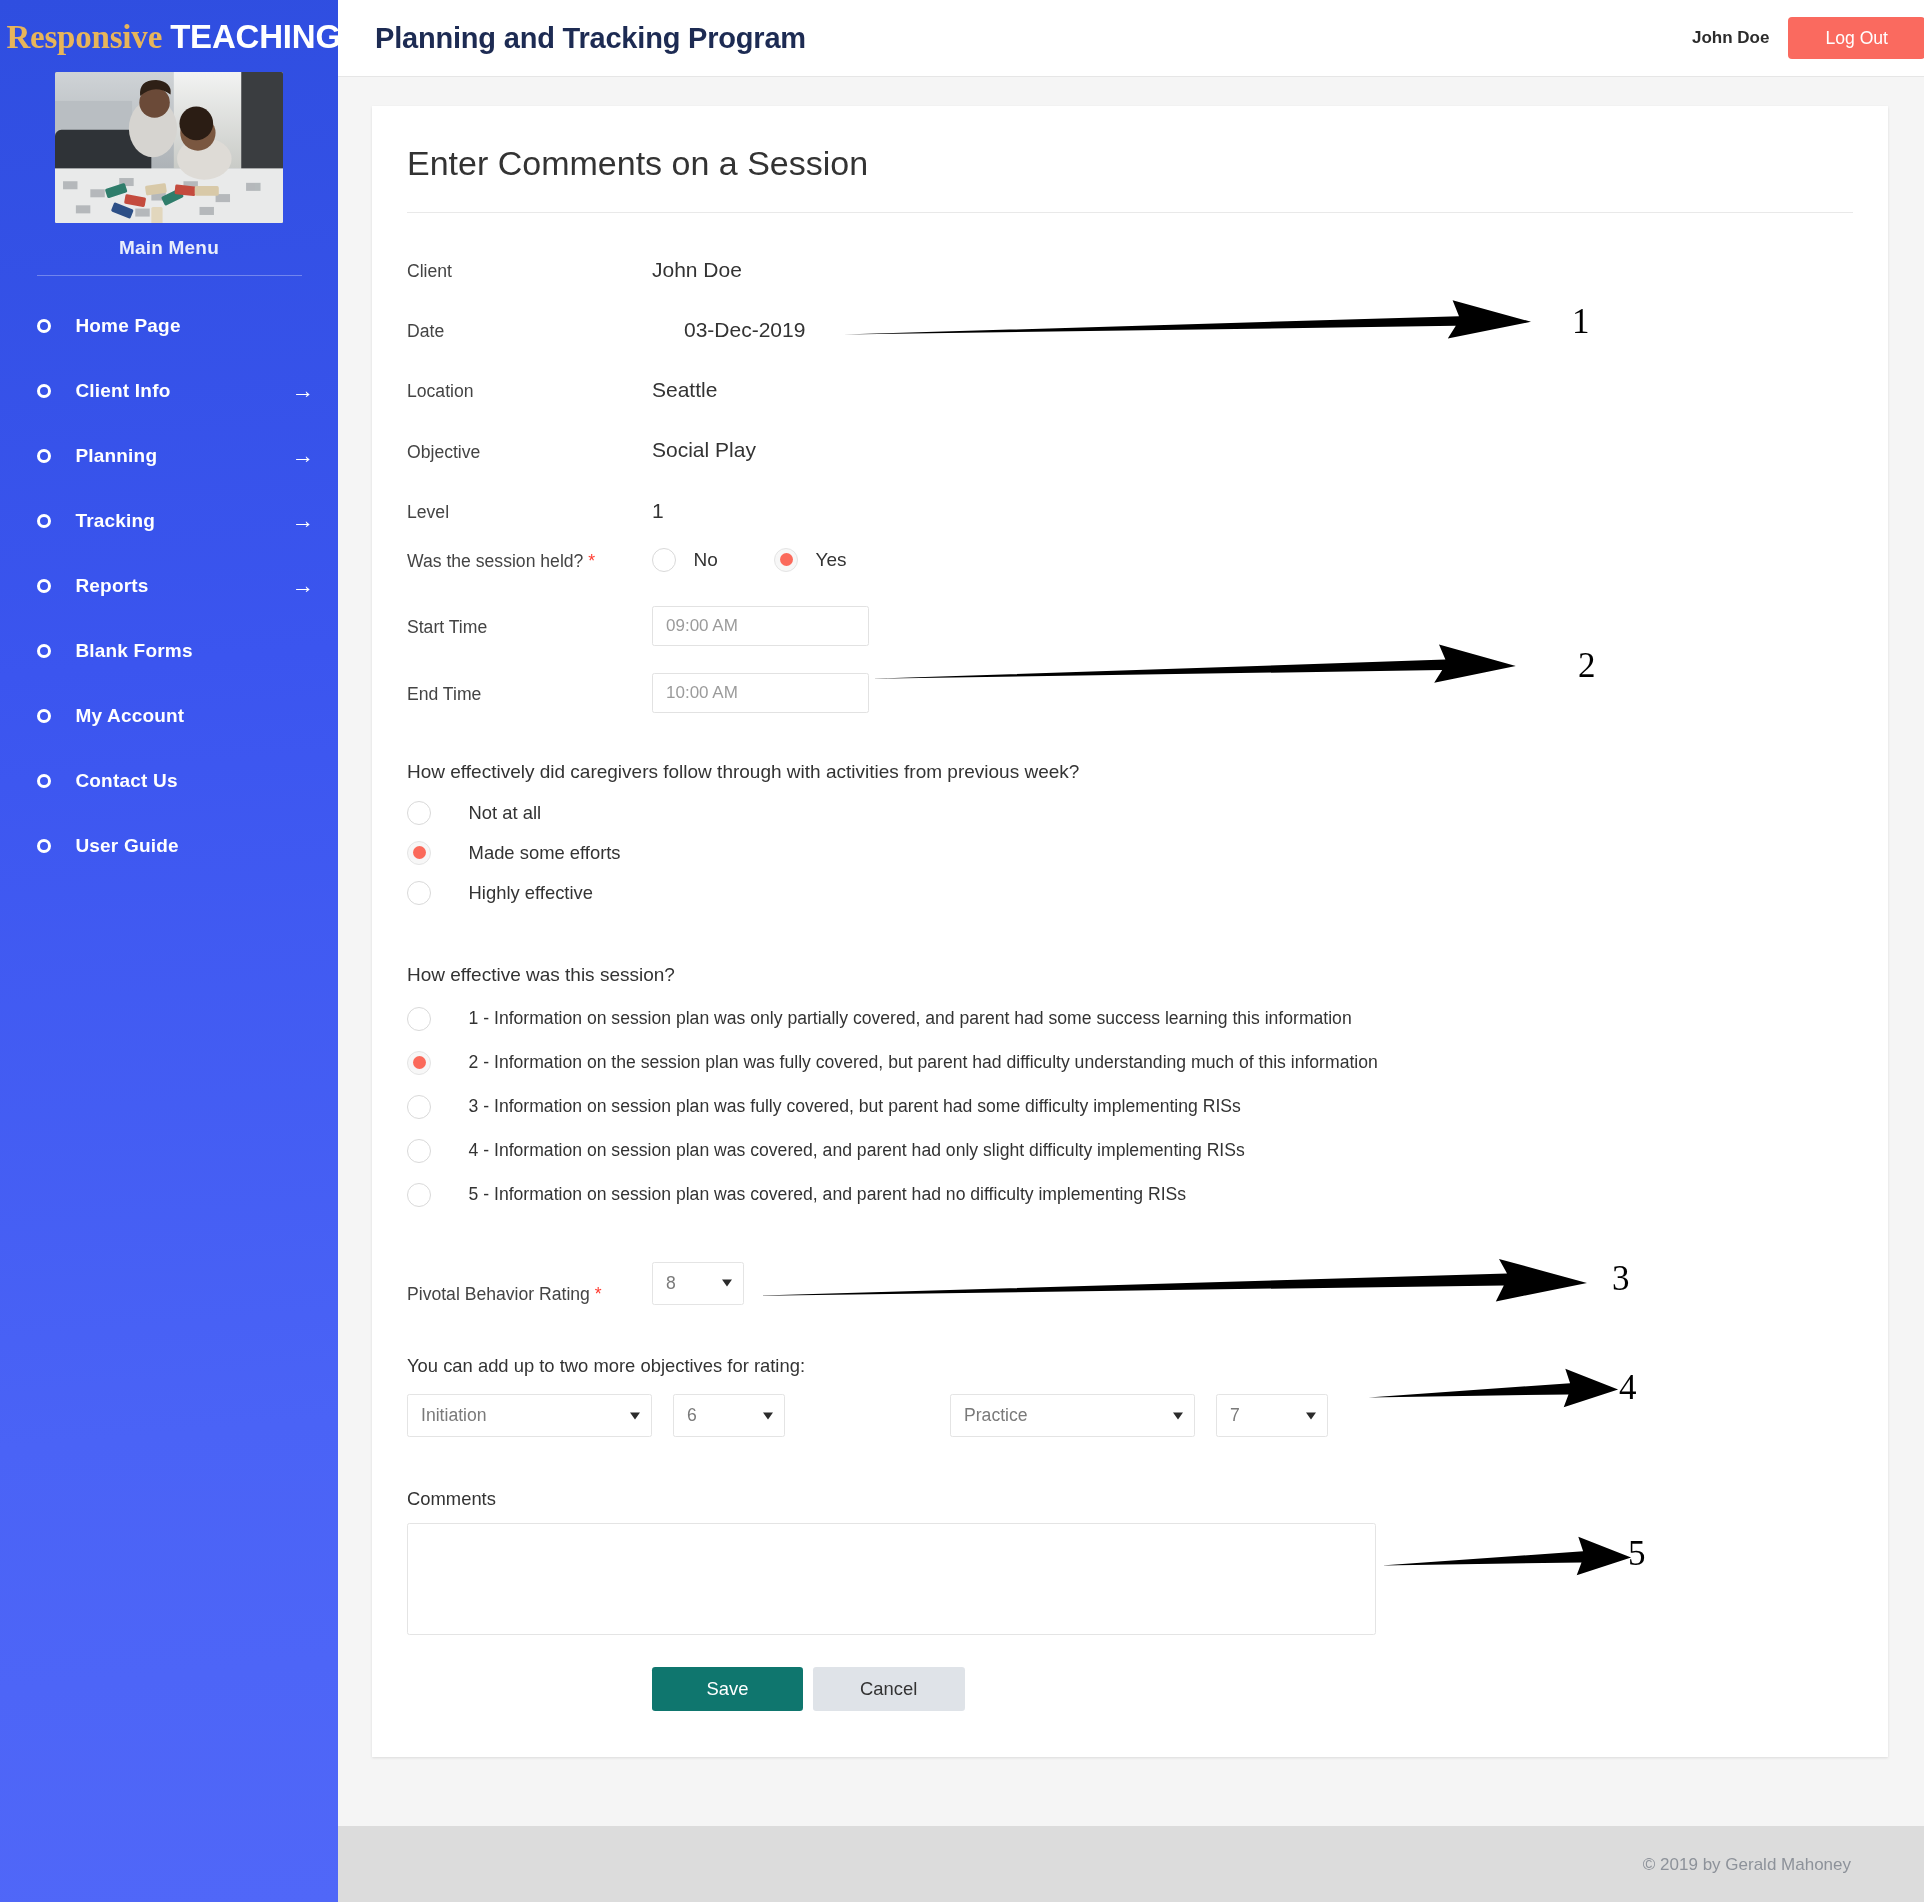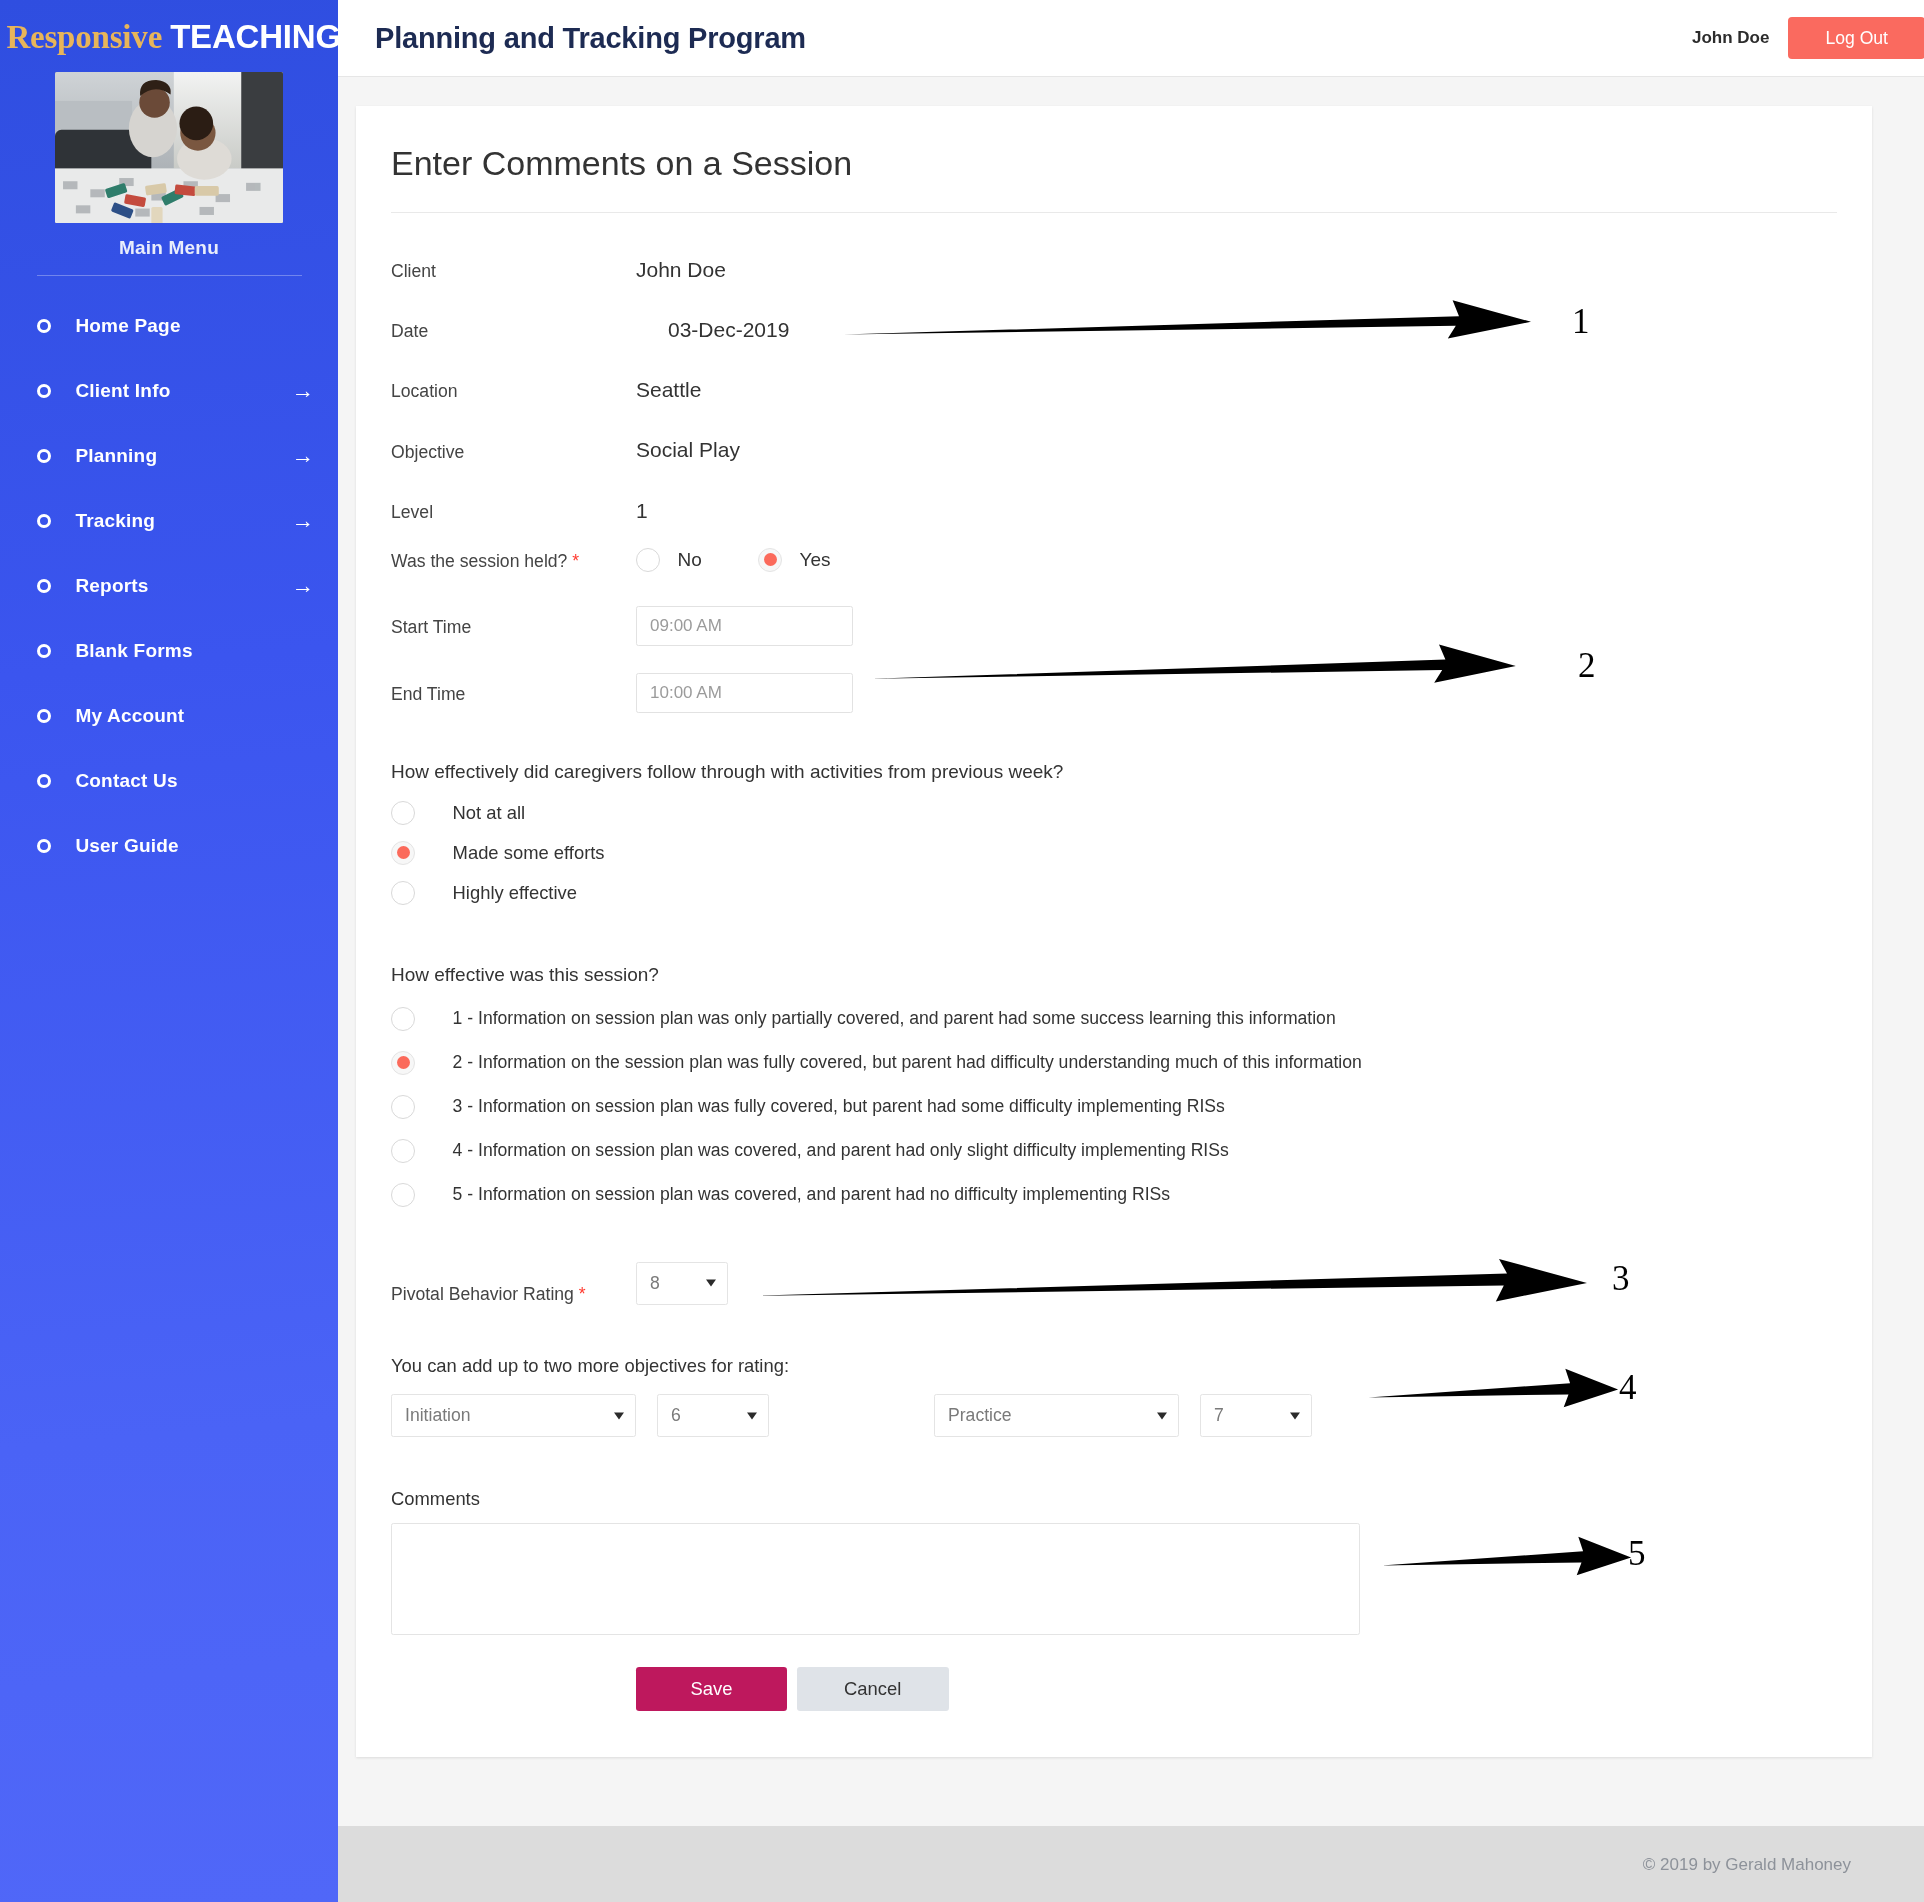--- a/index.html
+++ b/index.html
@@ -110,21 +110,21 @@
     font-family:"Liberation Sans", sans-serif;
   }
 
   
   .content-bg {
     position:absolute; left:338px; top:77px;
     width:1587px; height: 1749px;
     background:#f5f5f5;
   }
   .card {
-    position:absolute; left:356px; top: 106px;
+    position:absolute; left:372px; top: 106px;
     width: 1516px; height: 1651px;
     background:#ffffff;
     box-shadow: 0 0.8px 2.4px rgba(0,0,0,.10);
   }
   .card-title {
     font-size: 34px;
     color: #333333;
     font-weight: 400;
     padding: 38px 0 0 35px;
   }
@@ -247,21 +247,21 @@
 
   .btn-row { margin-top: 29px; padding-left: 245px; display:flex; }
   .btn {
     border:none; cursor:pointer;
     font-size: 18.4px;
     border-radius:3.2px;
     padding: 11.2px 0;
     width: 151px;
     font-family:"Liberation Sans", sans-serif;
   }
-  .btn-save { background:#be185d; color:#ffffff; }
+  .btn-save { background:#0f766e; color:#ffffff; }
   .btn-cancel { background:#dfe3e8; color:#333333; margin-left: 9.6px; width: 152px; }
 
   
   .footer {
     position:absolute; left:338px; top: 1826px;
     width: 1587px; height: 77px;
     background:#dcdcdc;
     display:flex; align-items:center; justify-content:flex-end;
   }
   .footer-text { font-size: 17px; color:#8d929a; margin-right: 74px; }

